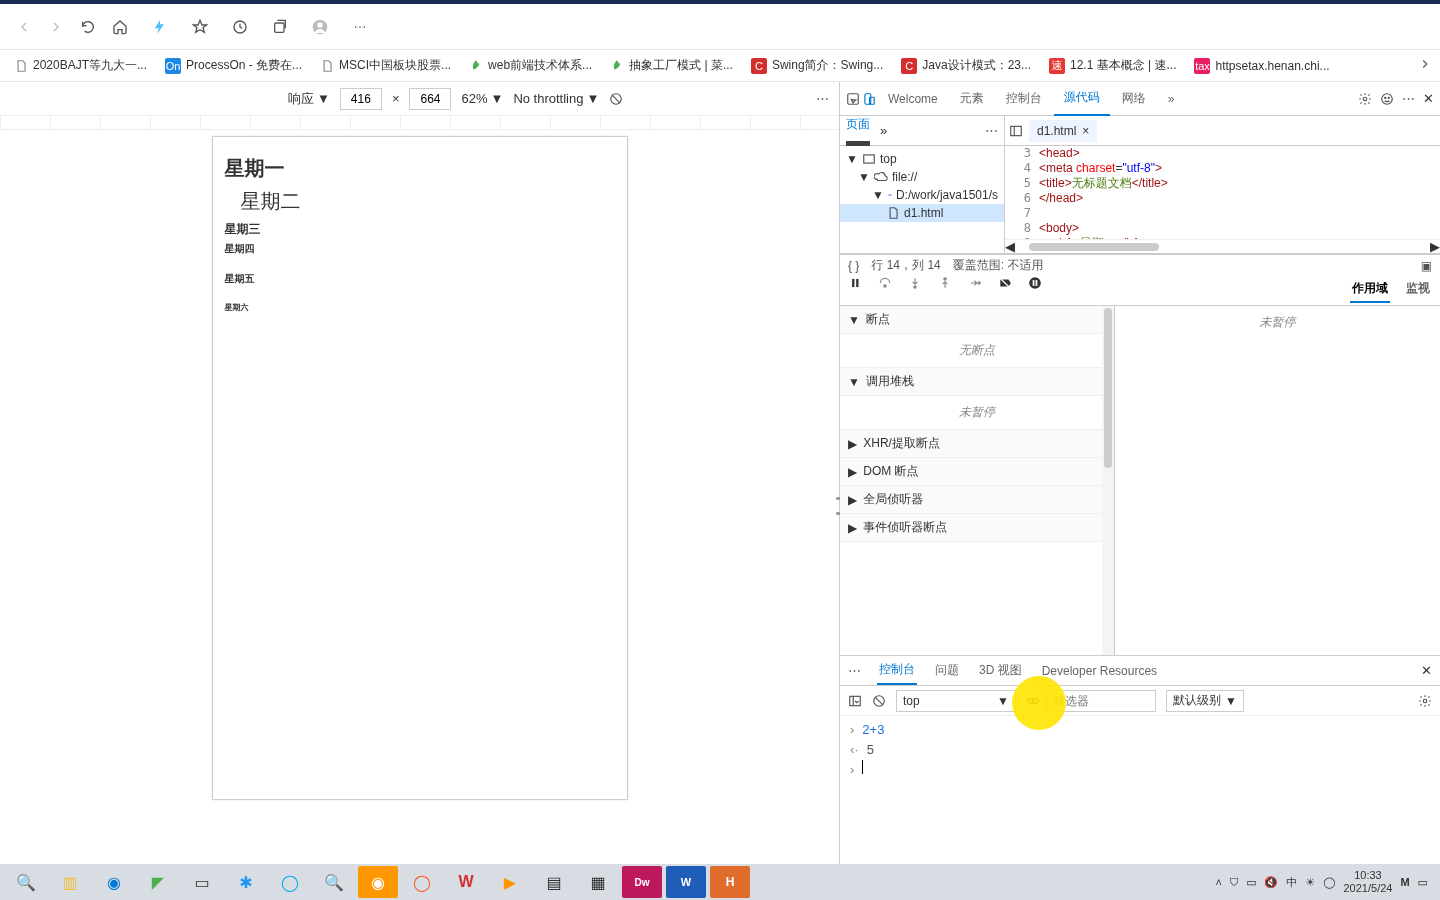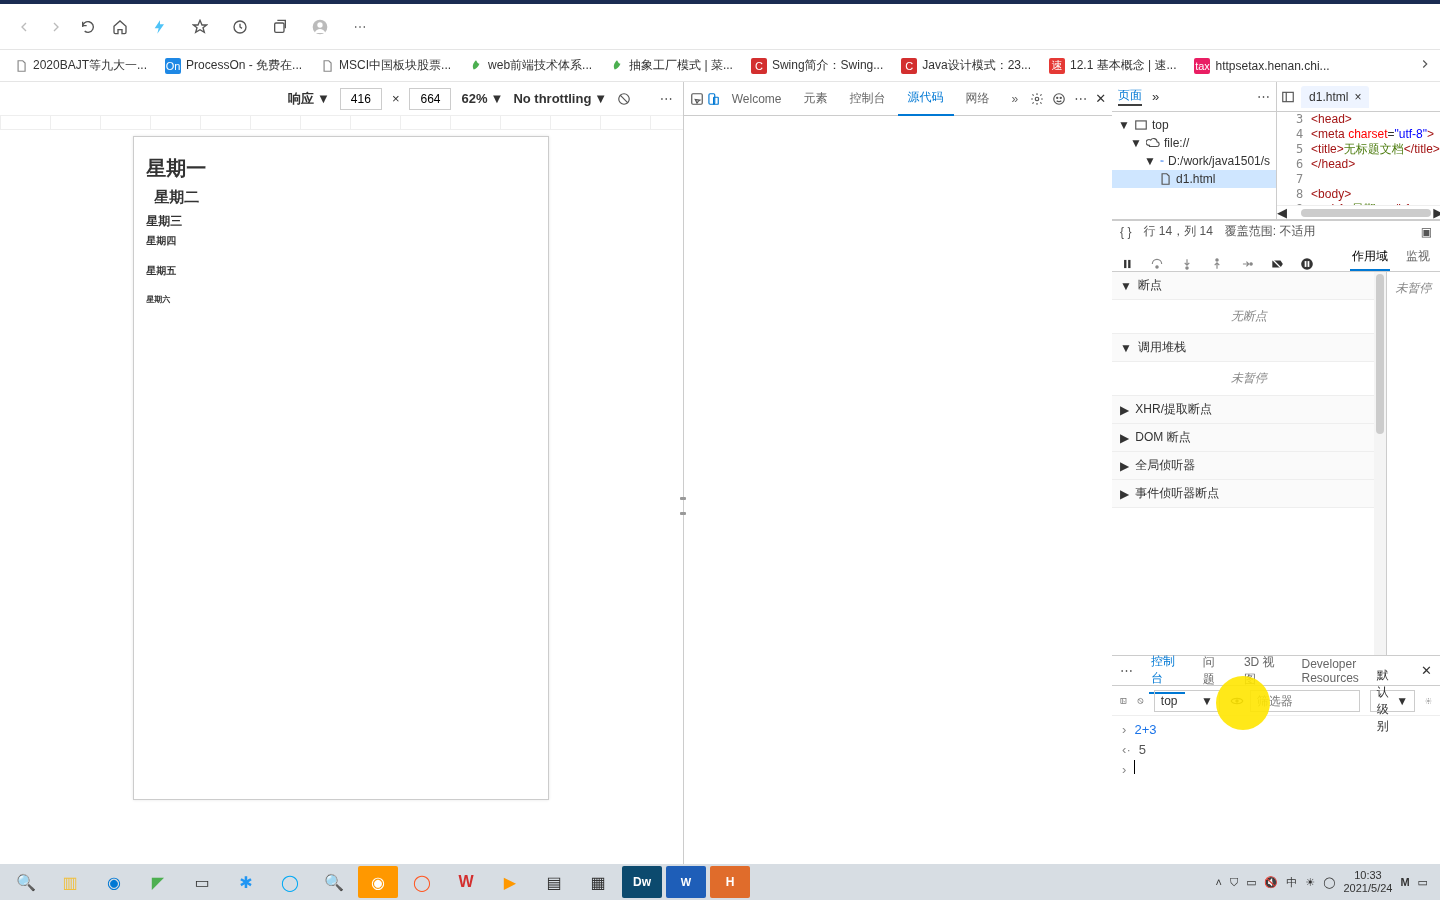--- a/index.html
+++ b/index.html
@@ -20,72 +20,72 @@
 
 
 .bookmarks { height:32px; background:#fff; display:flex; align-items:center; padding:0 8px; gap:6px; border-bottom:1px solid #e5e5e5; overflow:hidden; }
 .bm-item { display:flex; align-items:center; gap:5px; padding:3px 6px; font-size:12px; white-space:nowrap; color:#333; border-radius:3px; }
 .bm-ico { width:16px; height:16px; display:flex; align-items:center; justify-content:center; font-size:11px; border-radius:2px; }
 .bm-more { margin-left:auto; }
 
 
 .main { height:818px; display:flex; background:#fff; }
 .left-pane { width:840px; border-right:1px solid #ccc; display:flex; flex-direction:column; position:relative; }
-.right-pane { flex:1; display:flex; flex-direction:row; }
+.right-pane { flex:1; display:flex; flex-direction:column; }
 
 
 .device-bar { height:34px; display:flex; align-items:center; padding:0 10px; gap:10px; border-bottom:1px solid #eee; }
-.dvc-sel { display:flex; align-items:center; gap:3px;font-weight:bold; }
+.dvc-sel { display:flex; align-items:center; gap:3px; }
 .dvc-input { width:42px; height:22px; border:1px solid #ccc; text-align:center; font-size:12px; }
 .dvc-bar-right { margin-left:auto; display:flex; align-items:center; gap:10px; }
 
 
 .viewport-wrapper { flex:1; background:#fff; position:relative; }
 .ruler-h { height:14px; border-bottom:1px solid #eee; background:repeating-linear-gradient(90deg,#eee 0,#eee 1px,#fff 1px,#fff 50px); }
 .page-frame { width:416px; min-height:664px; margin:6px auto 0; border:1px solid #ccc; padding:12px; box-shadow:0 0 3px rgba(0,0,0,0.1); }
 .page-frame h1{font-size:20px;font-weight:700;margin:6px 0}
-.page-frame h2{font-size:15px;font-weight:700;margin:6px 8px}
+.page-frame h2{font-size:20px;font-weight:400;margin:6px 16px}
 .page-frame h3{font-size:12px;margin:4px 0}
 .page-frame h4{font-size:10px;margin:3px 0}
 .page-frame h5{font-size:10px;margin:16px 0}
 .page-frame h6{font-size:8px;margin:2px 0}
 .resize-handle { position:absolute; bottom:4px; right:210px; width:14px; height:14px; background:linear-gradient(135deg,transparent 50%,#999 50%); }
 .drag-bar { position:absolute; bottom:0; left:50%; width:40px; height:4px; background:#ccc; border-radius:2px; transform:translateX(-50%); }
 .split-handle { position:absolute; right:-3px; top:50%; width:6px; height:30px; display:flex; flex-direction:column; justify-content:space-around; }
 .split-handle div{height:3px;background:#999;border-radius:1px}
 
 
 .dt-tabs { height:34px; display:flex; align-items:center; border-bottom:1px solid #ccc; padding:0 6px; gap:2px; }
 .dt-tab { padding:0 10px; height:34px; display:flex; align-items:center; font-size:12px; color:#666; }
 .dt-tab.active { color:#0078d4; border-bottom:2px solid #0078d4; }
 .dt-tabs-right { margin-left:auto; display:flex; gap:8px; align-items:center; }
 
 .dt-body { flex:1; display:flex; flex-direction:column; overflow:hidden; }
 .sources-top { height:138px; display:flex; border-bottom:1px solid #ccc; }
 .page-nav { width:165px; border-right:1px solid #ccc; display:flex; flex-direction:column; }
 .page-nav-h { height:30px; display:flex; align-items:center; padding:0 6px; border-bottom:1px solid #ccc; gap:10px; }
-.pn-tab { font-size:12px; color:#0078d4; border-bottom:2px solid #404040; padding-bottom:0; }
+.pn-tab { font-size:12px; color:#0078d4; border-bottom:5px solid #404040; padding-bottom:8px; }
 .file-tree { flex:1; padding:4px 0; font-size:12px; overflow:hidden; }
 .ft-row { display:flex; align-items:center; padding:2px 6px; gap:4px; white-space:nowrap; }
 .ft-row.sel { background:#cfe6ff; }
 .ft-ind1{padding-left:18px}.ft-ind2{padding-left:32px}.ft-ind3{padding-left:46px}
 
 .editor { flex:1; display:flex; flex-direction:column; position:relative; }
 .ed-tabs { height:30px; display:flex; align-items:center; border-bottom:1px solid #ccc; padding:0 4px; gap:6px; }
 .ed-tab { display:flex; align-items:center; gap:6px; padding:4px 8px; font-size:12px; background:#eef4ff; border-radius:3px 3px 0 0; }
 .gutter { width:34px; text-align:right; color:#888; padding-right:8px; font-family:Consolas,monospace; font-size:12px; line-height:15px; }
 .code { flex:1; font-family:Consolas,monospace; font-size:12px; line-height:15px; white-space:pre; }
 .tag{color:#a31515}.atn{color:#f00}.atv{color:#00f}.txt{color:#4d7c0f}
 .ed-body { flex:1; display:flex; overflow:auto; }
 .statusbar { height:22px; border-top:1px solid #ccc; display:flex; align-items:center; padding:0 8px; font-size:12px; color:#555; gap:12px; }
 .statusbar-right{margin-left:auto}
 .hscroll { height:14px; border-top:1px solid #eee; display:flex; align-items:center; }
 .hscroll .thumb{width:130px;height:8px;background:#ccc;border-radius:4px;margin-left:14px}
 
-.debug-strip { height:30px; border-bottom:1px solid #ccc; display:flex; align-items:flex-end; padding:0 8px; gap:16px; }
+.debug-strip { height:30px; border-bottom:1px solid #ccc; display:flex; align-items:flex-start; padding:0 8px; gap:16px;font-weight:bold; }
 .sidebar-tabs { margin-left:auto; display:flex; gap:14px; }
 .sidebar-tabs .stab{font-size:12px;color:#666;padding:4px 2px}
 .sidebar-tabs .stab.active{color:#000;border-bottom:2px solid #0078d4}
 
 .debug-body { flex:1; display:flex; }
 .debug-left { width:275px; border-right:1px solid #ccc; overflow:auto; position:relative; }
 .debug-right { flex:1; padding:8px; font-size:12px; color:#888; font-style:italic; text-align:center; }
 .acc-h { height:28px; display:flex; align-items:center; padding:0 8px; font-size:12px; border-bottom:1px solid #eee; gap:6px; background:#fafafa; }
 .acc-body { padding:8px; text-align:center; font-size:12px; font-style:italic; color:#888; border-bottom:1px solid #eee; }
 .vscroll { position:absolute; right:0; top:0; bottom:0; width:12px; background:#f4f4f4; }
@@ -504,21 +504,21 @@
   <div class="tb-ico">▭</div>
   <div class="tb-ico" style="color:#2196f3">✱</div>
   <div class="tb-ico" style="color:#03a9f4">◯</div>
   <div class="tb-ico" style="color:#ff5722">🔍</div>
   <div class="tb-ico" style="background:#ff9800;color:#fff">◉</div>
   <div class="tb-ico" style="color:#ff5722">◯</div>
   <div class="tb-ico" style="color:#d32f2f;font-weight:700">W</div>
   <div class="tb-ico" style="color:#ff9800">▶</div>
   <div class="tb-ico">▤</div>
   <div class="tb-ico">▦</div>
-  <div class="tb-ico" style="background:#0c4a6e;color:#fff;font-size:12px;font-weight:700">Dw</div>
+  <div class="tb-ico" style="background:#be185d;color:#fff;font-size:10px;font-weight:700">Dw</div>
   <div class="tb-ico" style="background:#1e5eb8;color:#fff;font-size:11px;font-weight:700">W</div>
   <div class="tb-ico" style="background:#e06c2b;color:#fff;font-size:12px;font-weight:700">H</div>
 
   <div class="tb-tray">
     <span>˄</span>
     <span>⛉</span>
     <span>▭</span>
     <span>🔇</span>
     <span>中</span>
     <span>☀</span>

